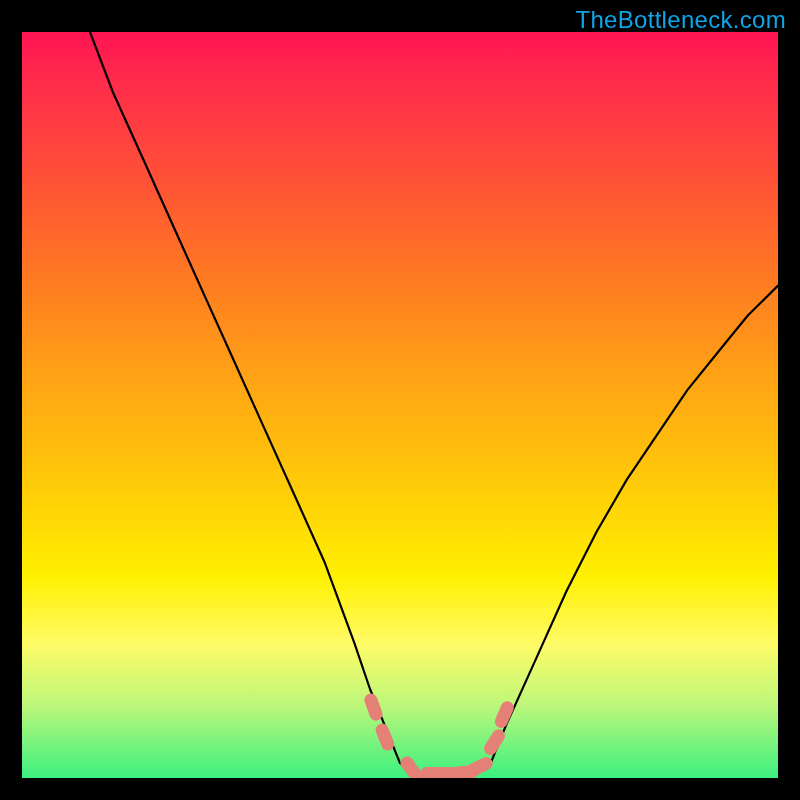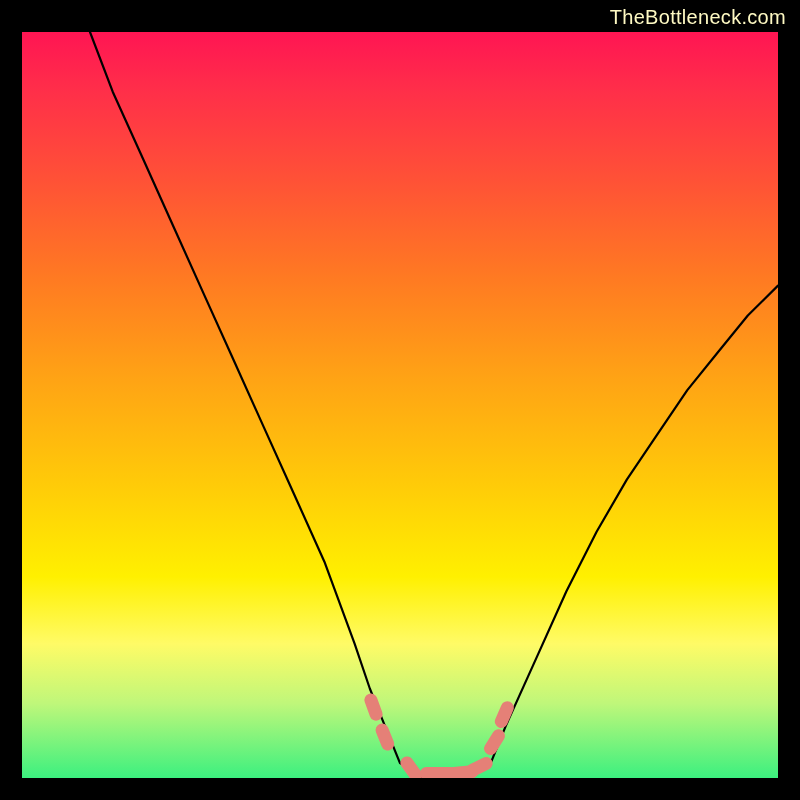--- a/index.html
+++ b/index.html
@@ -14,22 +14,22 @@
   .frame {
     position: relative;
     width: 800px;
     height: 800px;
     background: #000000;
   }
   .attribution {
     position: absolute;
     top: 6px;
     right: 14px;
-    color: #fef9c3;
-    font-size: 20px;
+    color: #0ea5e9;
+    font-size: 24px;
     font-weight: 400;
     letter-spacing: 0.3px;
     z-index: 10;
   }
   .plot-area {
     position: absolute;
     left: 22px;
     top: 32px;
     width: 756px;
     height: 746px;

